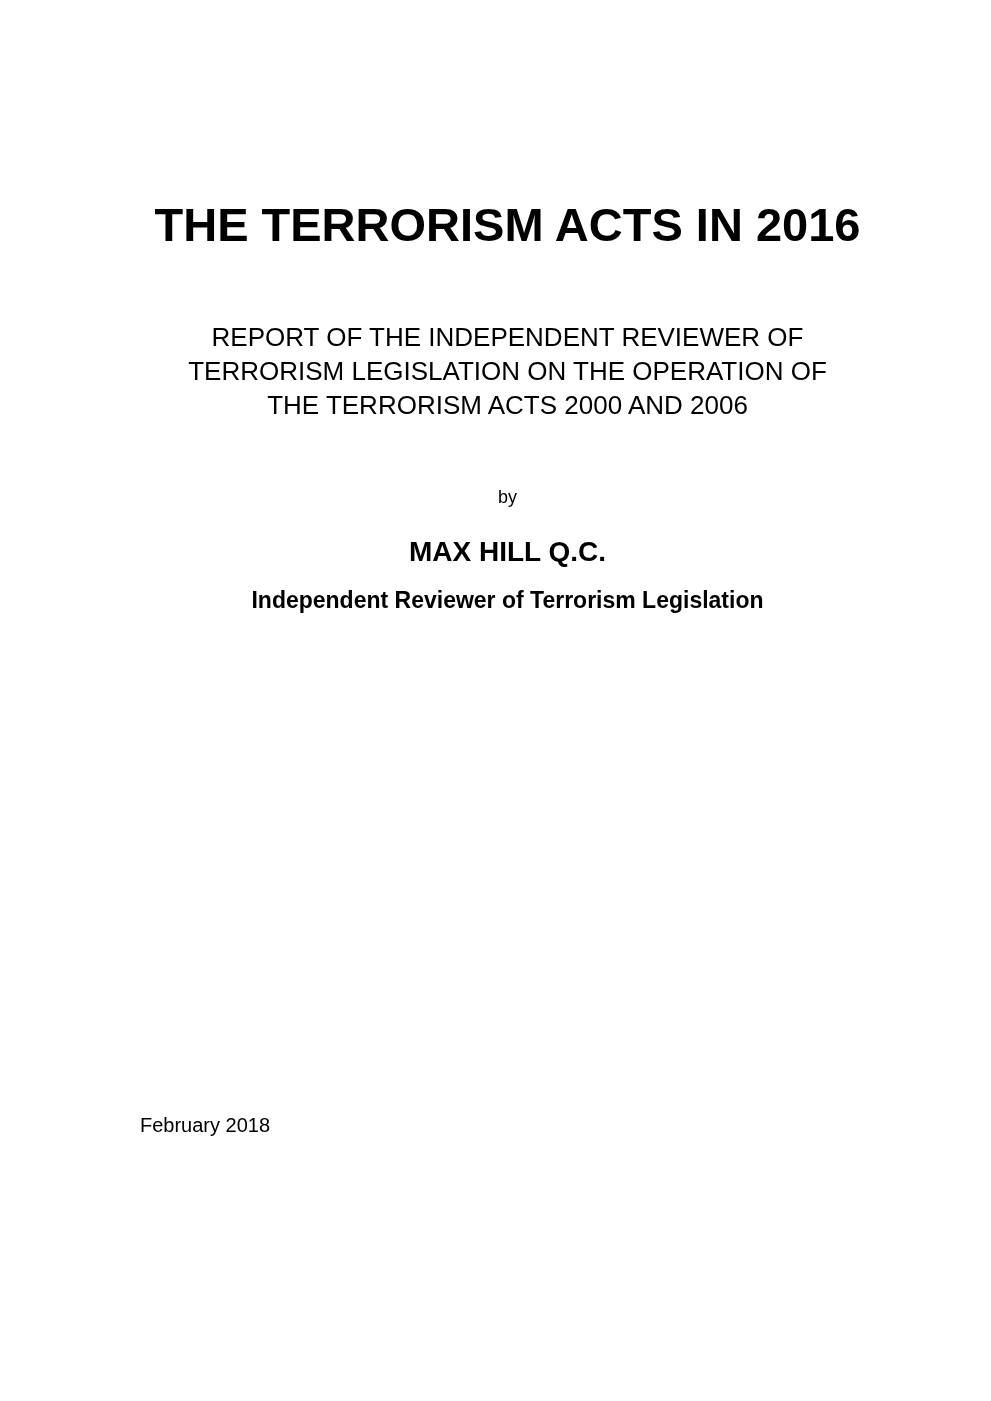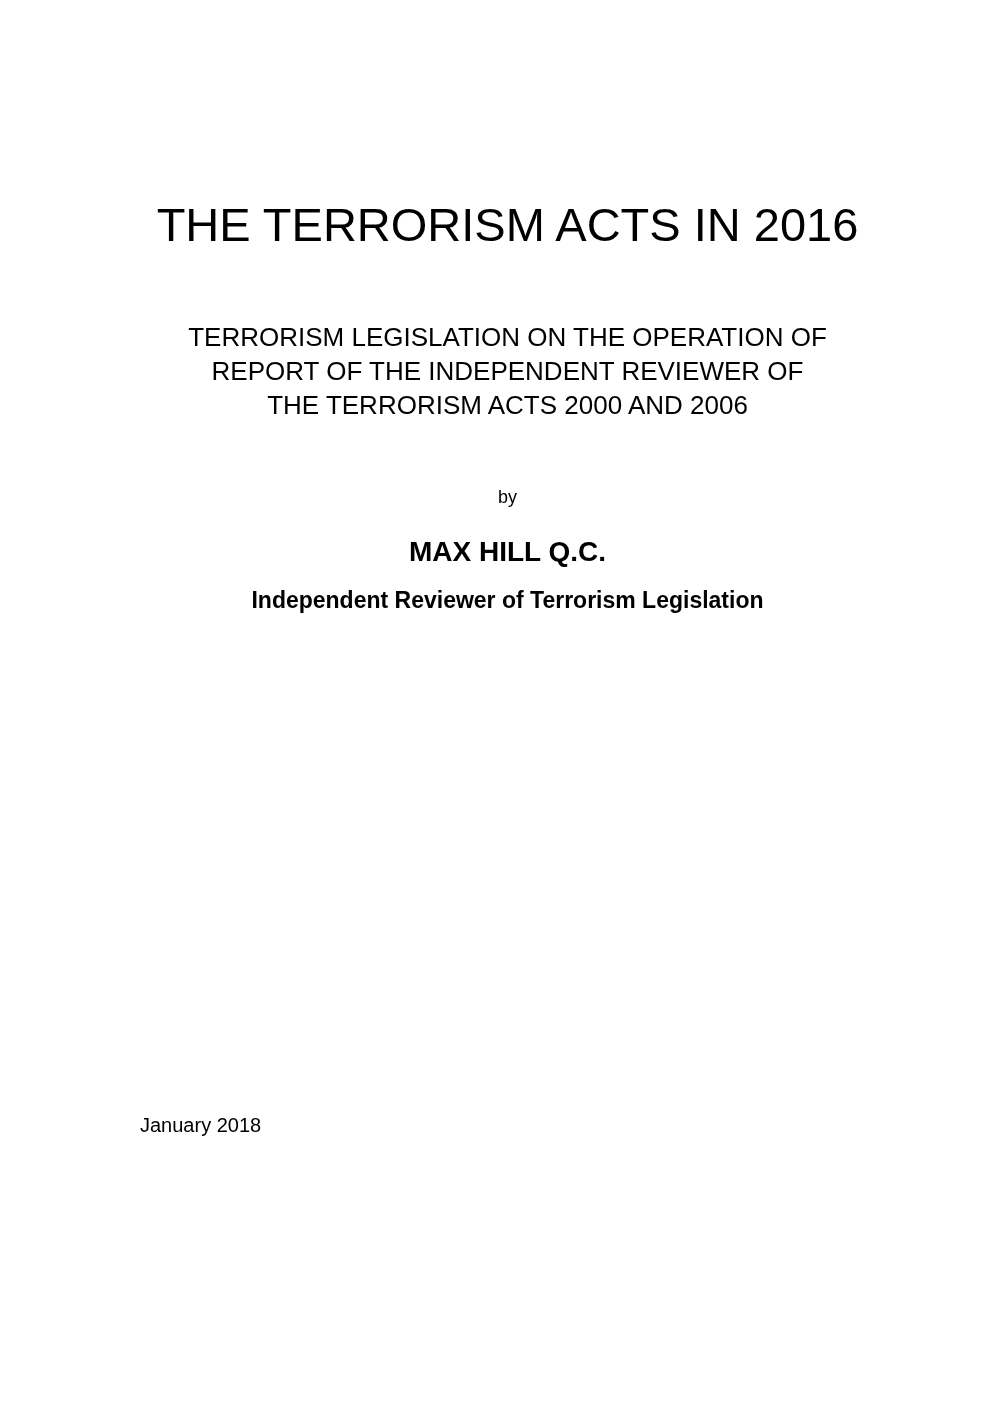--- a/index.html
+++ b/index.html
@@ -17,21 +17,21 @@
   .doc-block {
     position: absolute;
     left: 140px;
     width: 735px;
     text-align: center;
     white-space: nowrap;
   }
   .doc-title {
     top: 201px;
     font-size: 47px;
-    font-weight: normal;
+    font-weight: bold;
     line-height: 1;
     letter-spacing: 0px;
   }
   .doc-subtitle {
     top: 320px;
     font-size: 26px;
     font-weight: normal;
     line-height: 34px;
   }
   .doc-byline {
@@ -61,26 +61,26 @@
   }
 </style>
 </head>
 <body>
 
 <div class="page">
 
   <h1 class="doc-block doc-title">THE TERRORISM ACTS IN 2016</h1>
 
   <div class="doc-block doc-subtitle">
+    <div>REPORT OF THE INDEPENDENT REVIEWER OF</div>
     <div>TERRORISM LEGISLATION ON THE OPERATION OF</div>
-    <div>REPORT OF THE INDEPENDENT REVIEWER OF</div>
     <div>THE TERRORISM ACTS 2000 AND 2006</div>
   </div>
 
   <div class="doc-block doc-byline">by</div>
 
   <div class="doc-block doc-author">MAX HILL Q.C.</div>
 
   <div class="doc-block doc-role">Independent Reviewer of Terrorism Legislation</div>
 
-  <div class="doc-block doc-date">January 2018</div>
+  <div class="doc-block doc-date">February 2018</div>
 
 </div>
 
 </body></html>

